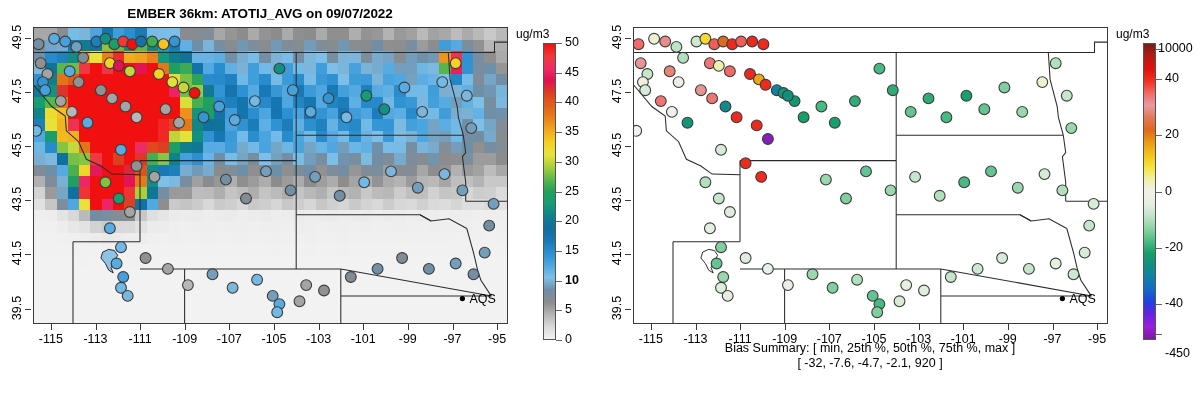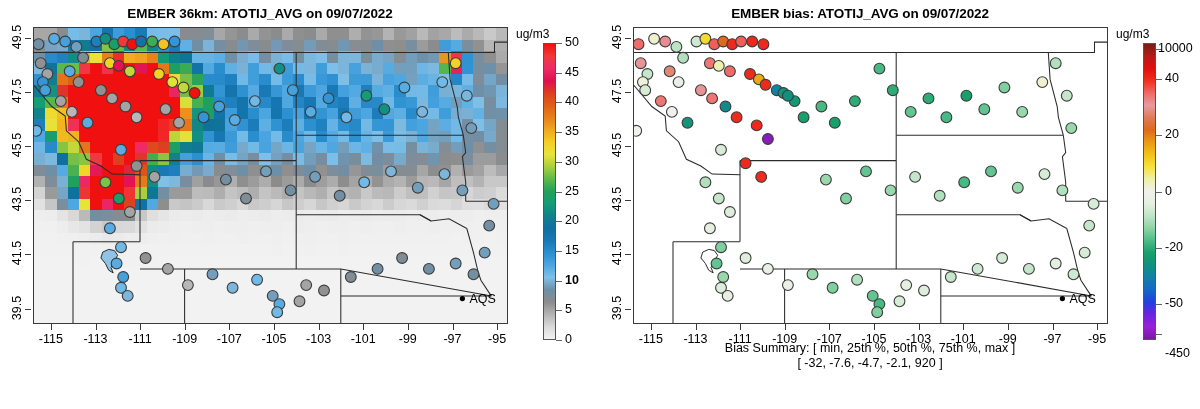--- a/index.html
+++ b/index.html
@@ -1320,21 +1320,20 @@
         <div class="cbtick" style="left:36px;top:253.6px;"></div>
         <div class="cblab" style="left:45px;top:245.6px;font-weight:bold;">10</div>
         <div class="cbtick" style="left:36px;top:283.3px;"></div>
         <div class="cblab" style="left:45px;top:275.3px;">5</div>
         <div class="cbtick" style="left:36px;top:313.0px;"></div>
         <div class="cblab" style="left:45px;top:305.0px;">0</div>
       </div>
   </div>
 
   <div class="panel right">
-    <div class="title">EMBER bias: ATOTIJ_AVG on 09/07/2022</div>
     <div class="frame" id="frameR" style="left:33px;top:27px;width:475px;height:297px;">
       <svg id="svgR" width="473" height="295" viewBox="0 0 473 295">
           <rect x="0" y="0" width="473" height="295" fill="#ffffff"></rect>
           <path class="bord" d="M0.0 24.4 L262.2 24.4 L414.3 24.4 L460.5 24.4 L460.5 14.1 L473.0 14.1"></path>
           <path class="bord" d="M-26.8 24.4 L-5.6 51.4 L1.8 59.5 L17.8 78.5 L31.2 88.0 L32.4 102.8 L44.6 113.7 L52.4 131.3 L66.9 138.0 L78.1 146.1 L106.0 146.7 L106.0 213.8"></path>
           <path class="bord" d="M106.0 132.6 L262.2 132.6"></path>
           <path class="bord" d="M106.0 240.9 L262.2 240.9 L306.8 240.9 L457.4 267.9"></path>
           <path class="bord" d="M262.2 132.6 L262.2 240.9"></path>
           <path class="bord" d="M262.2 107.2 L429.3 107.2"></path>
           <path class="bord" d="M262.2 186.7 L386.0 186.7 L397.1 193.0 L415.0 190.8 L432.8 200.5"></path>
@@ -1504,19 +1503,19 @@
         <div class="cblab" style="left:38px;top:13.9px;">10000</div>
         <div class="cbtick" style="left:36px;top:51.6px;"></div>
         <div class="cblab" style="left:45px;top:43.6px;">40</div>
         <div class="cbtick" style="left:36px;top:108.1px;"></div>
         <div class="cblab" style="left:45px;top:100.1px;">20</div>
         <div class="cbtick" style="left:36px;top:164.5px;"></div>
         <div class="cblab" style="left:45px;top:156.5px;">0</div>
         <div class="cbtick" style="left:36px;top:220.9px;"></div>
         <div class="cblab" style="left:45px;top:212.9px;">-20</div>
         <div class="cbtick" style="left:36px;top:277.4px;"></div>
-        <div class="cblab" style="left:45px;top:269.4px;">-50</div>
+        <div class="cblab" style="left:45px;top:269.4px;">-40</div>
         <div class="cbtick" style="left:36px;top:307.1px;"></div>
         <div class="cblab" style="left:45px;top:299.1px;margin-top:20px;">-450</div>
       </div>
   </div>
 
 </div>
 
 </body></html>

